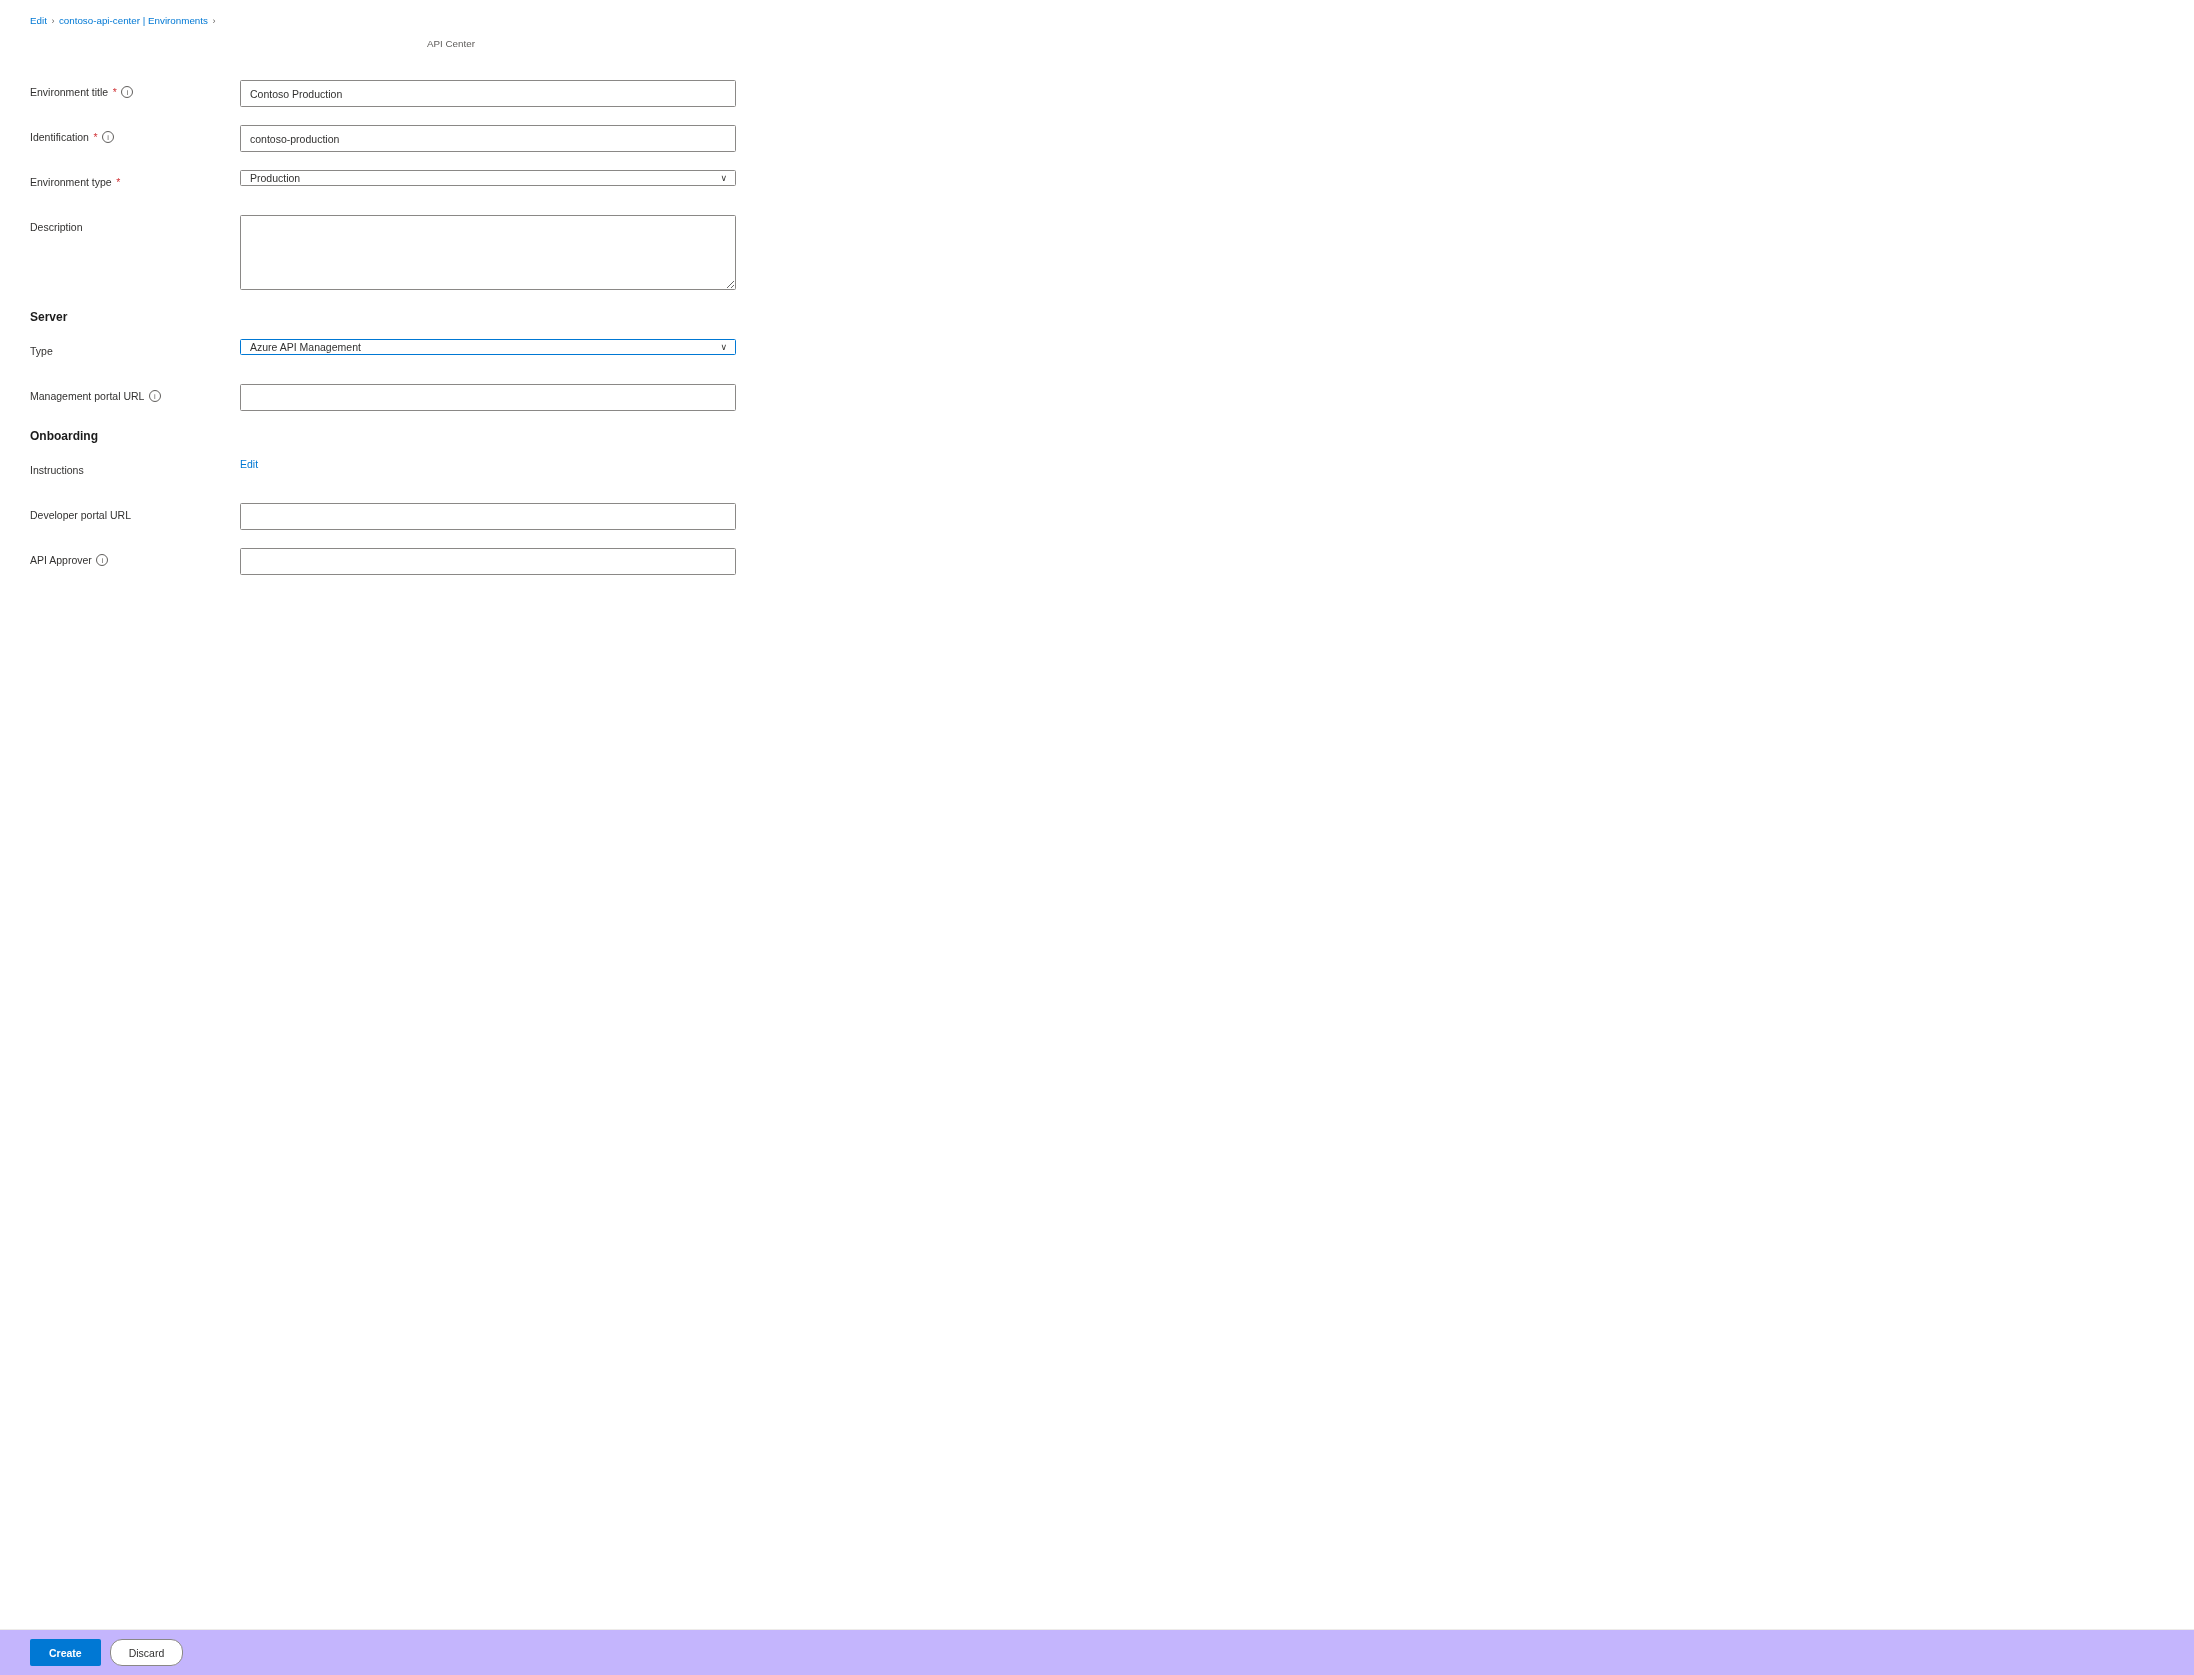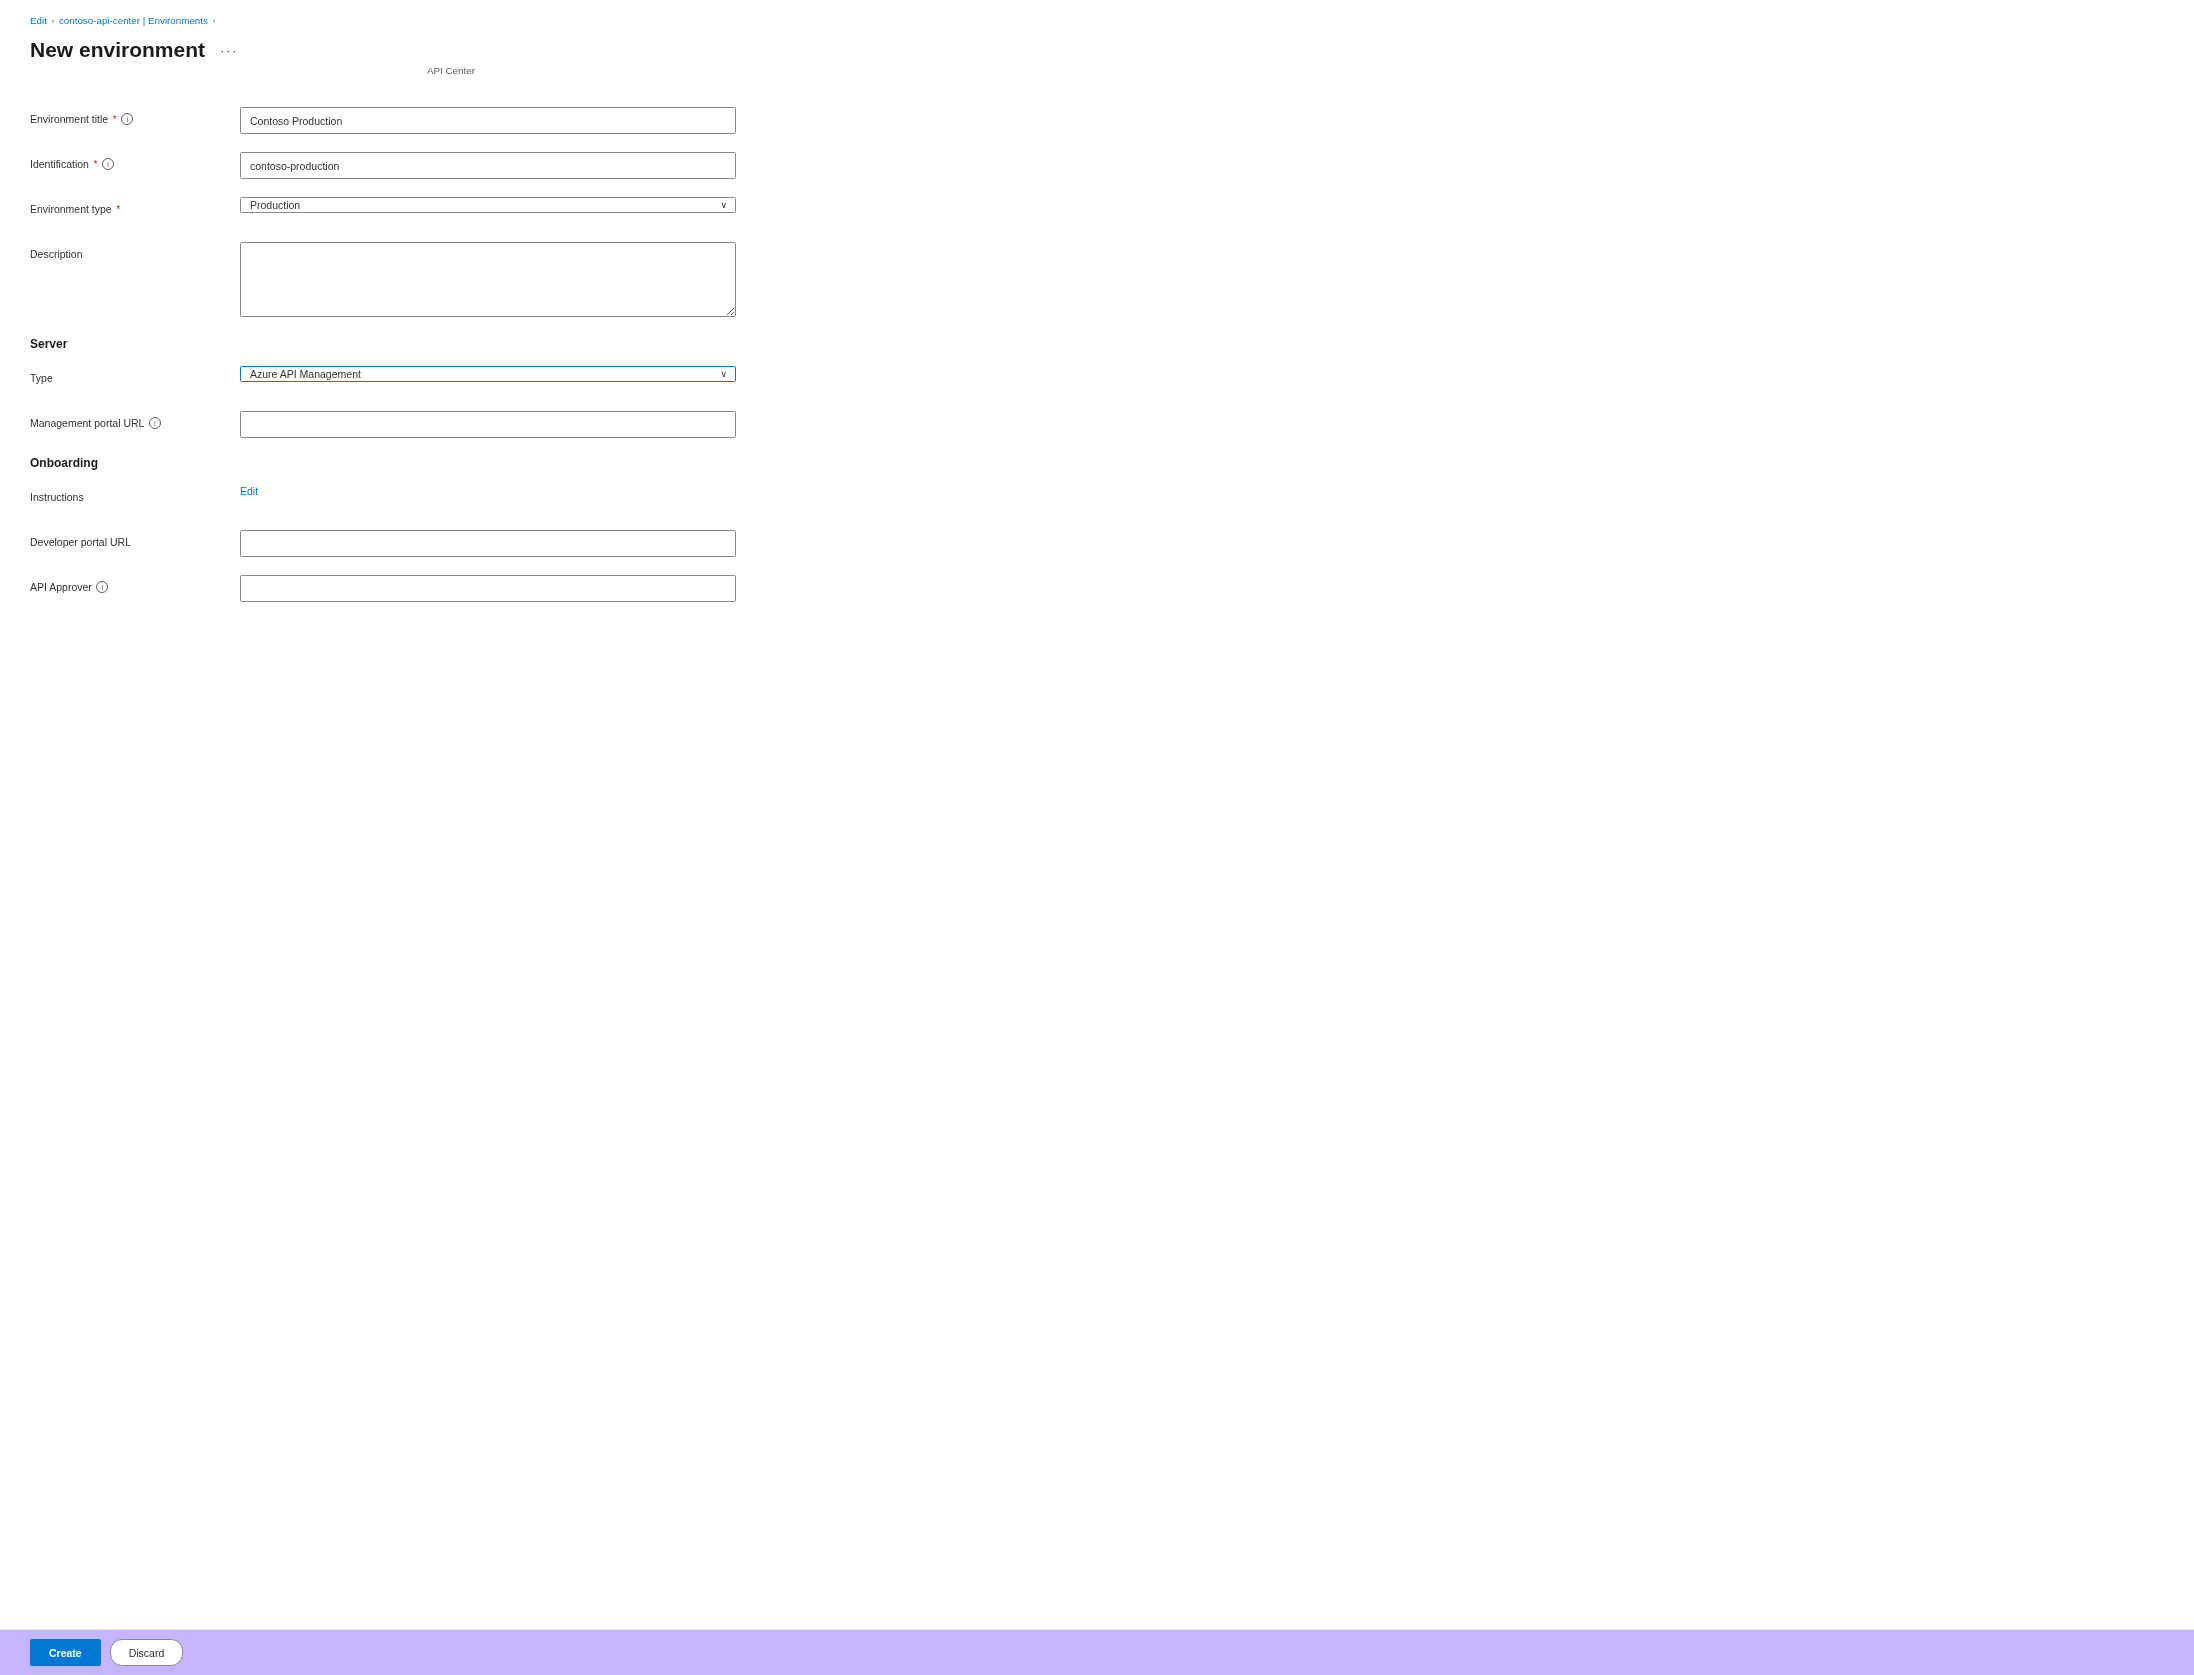--- a/index.html
+++ b/index.html
@@ -238,24 +238,20 @@
 
 <div class="page-container">
 
   <nav class="breadcrumb">
     <a class="breadcrumb-link">Edit</a>
     <span class="breadcrumb-separator">›</span>
     <a class="breadcrumb-link">contoso-api-center | Environments</a>
     <span class="breadcrumb-separator">›</span>
   </nav>
 
-  <div class="page-header">
-    <h1 class="page-title">New environment</h1>
-    <span class="more-options">···</span>
-  </div>
   <div class="page-subtitle">API Center</div>
 
   <div class="form-section">
 
     <div class="form-row">
       <label class="form-label">
         <span>Environment title</span>
         <span class="required-star">*</span>
         <span class="info-icon">i</span>
       </label>

